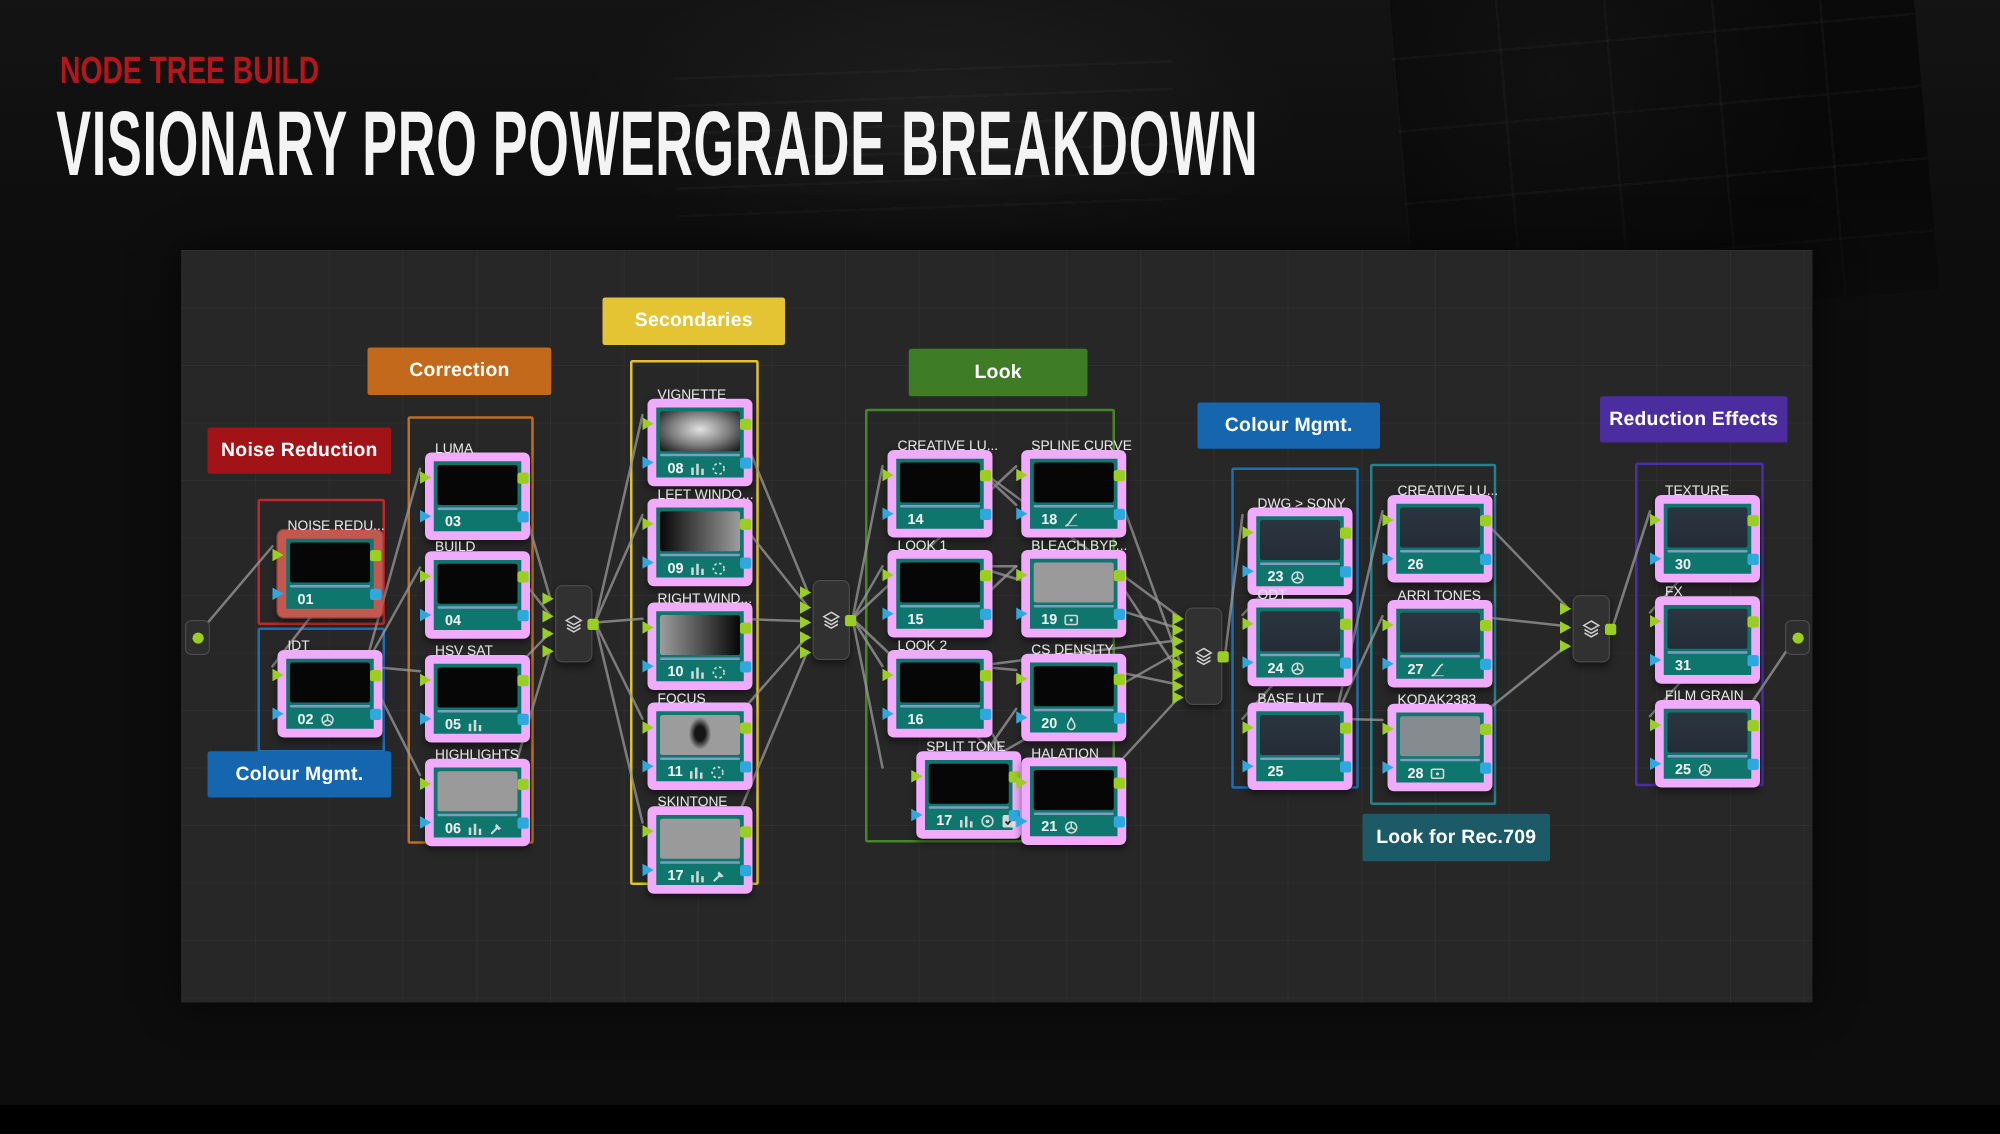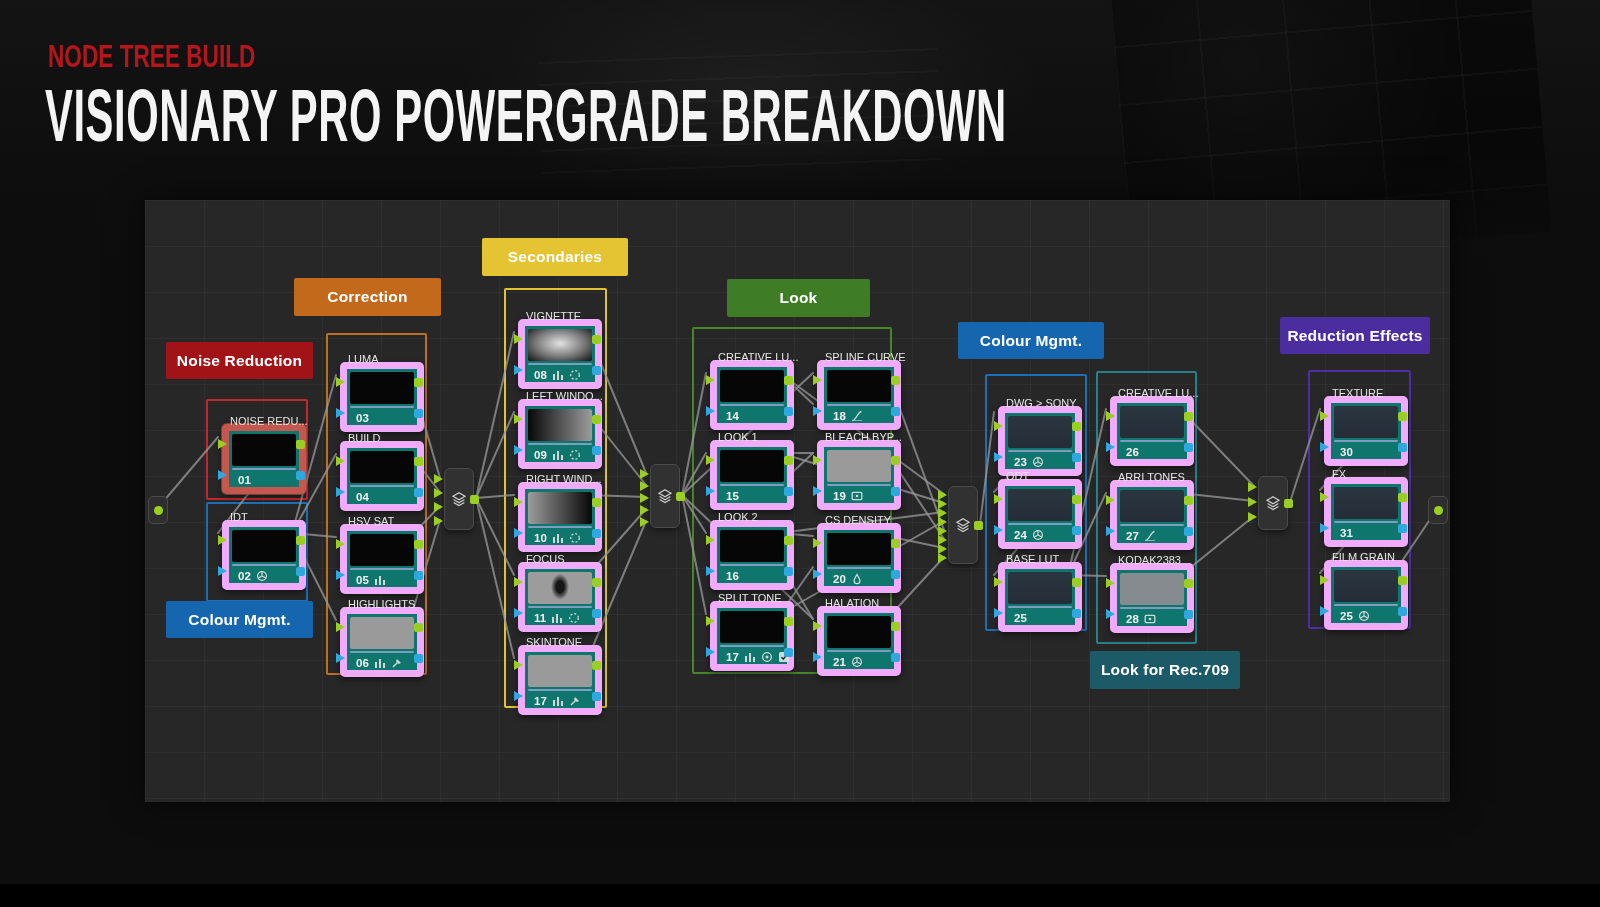--- a/index.html
+++ b/index.html
@@ -426,21 +426,21 @@
         <div class="thumb t-black"></div>
         <div class="sep"></div>
         <div class="nbar">
           <div class="nnum">16</div>
         </div>
         <div class="port tri" style="top: 8px;"></div>
         <div class="port tri blue" style="top: 39px;"></div>
         <div class="port sq" style="top: 9px;"></div>
         <div class="port sq blue" style="top: 40px;"></div>
       </div>
-      <div class="node" style="left: 710px; top: 601px;">
+      <div class="node" style="left: 733px; top: 601px;">
         <div class="ntitle">SPLIT TONE</div>
         <div class="thumb t-black"></div>
         <div class="sep"></div>
         <div class="nbar">
           <div class="nnum">17</div>
           <div class="nicon">
             <svg viewBox="0 0 12 12" width="12" height="12">
               <g fill="#e2e2e2">
                 <rect x="1" y="5" width="2" height="6"></rect>
                 <rect x="5" y="2" width="2" height="9"></rect>

